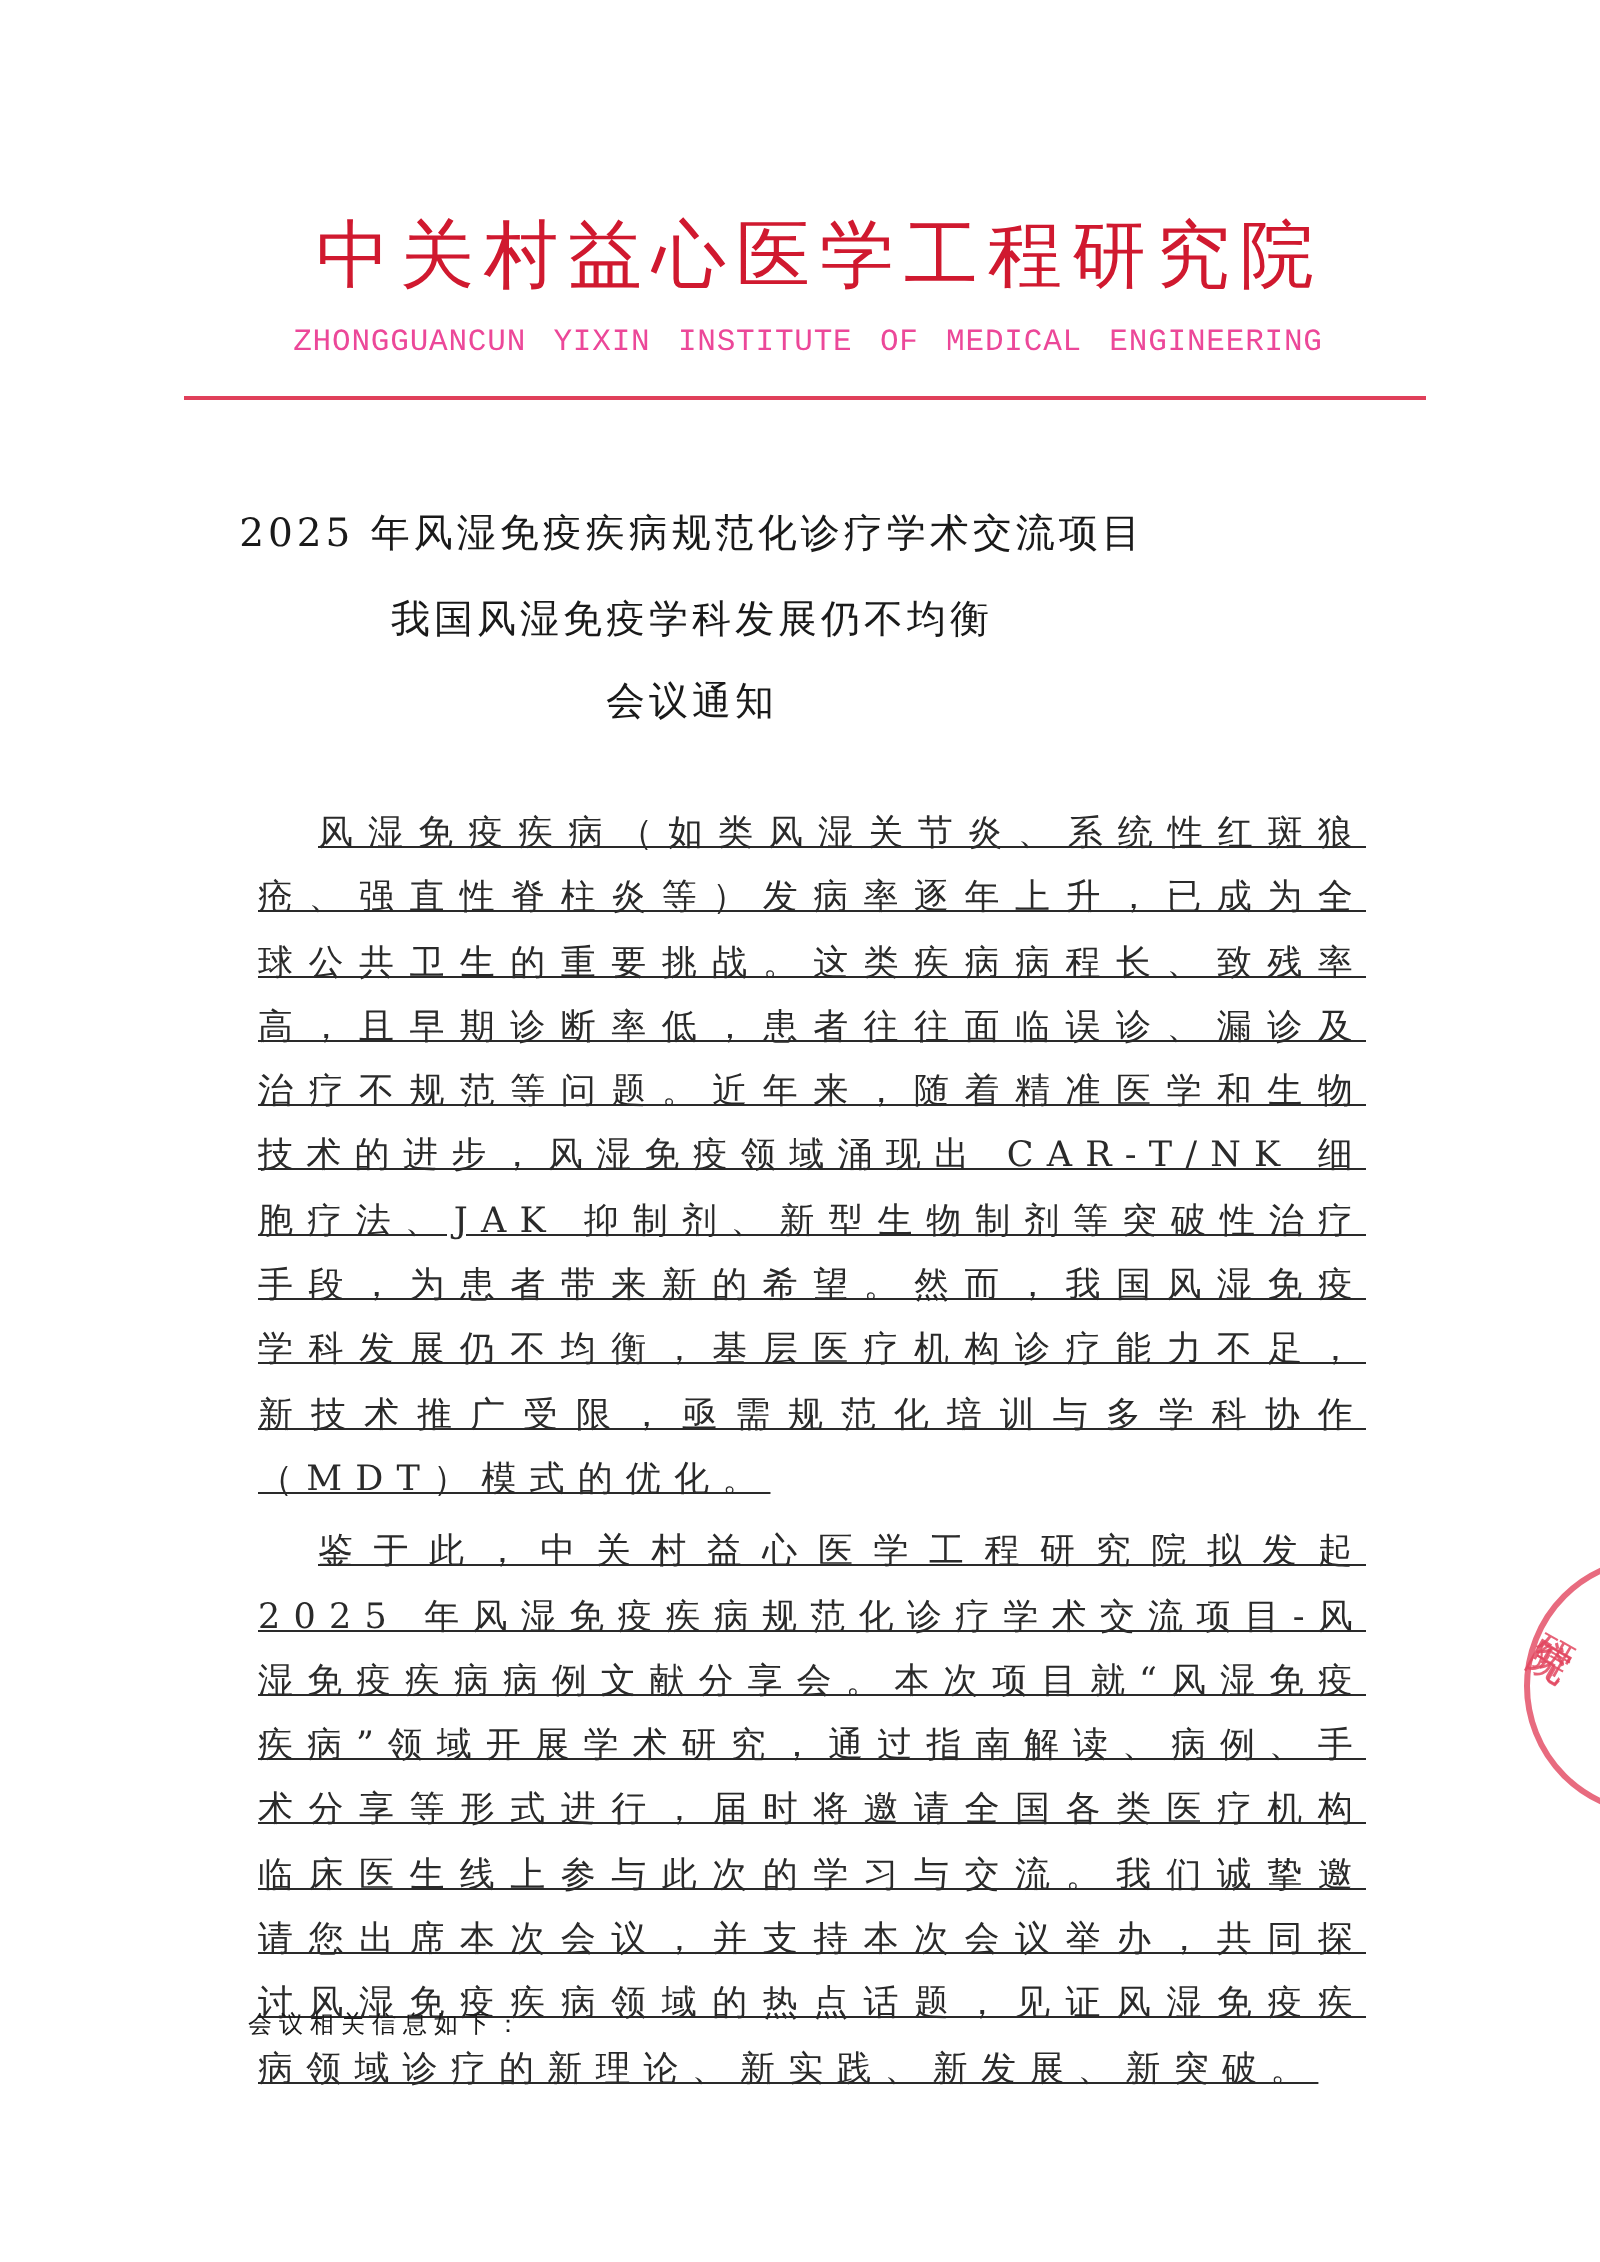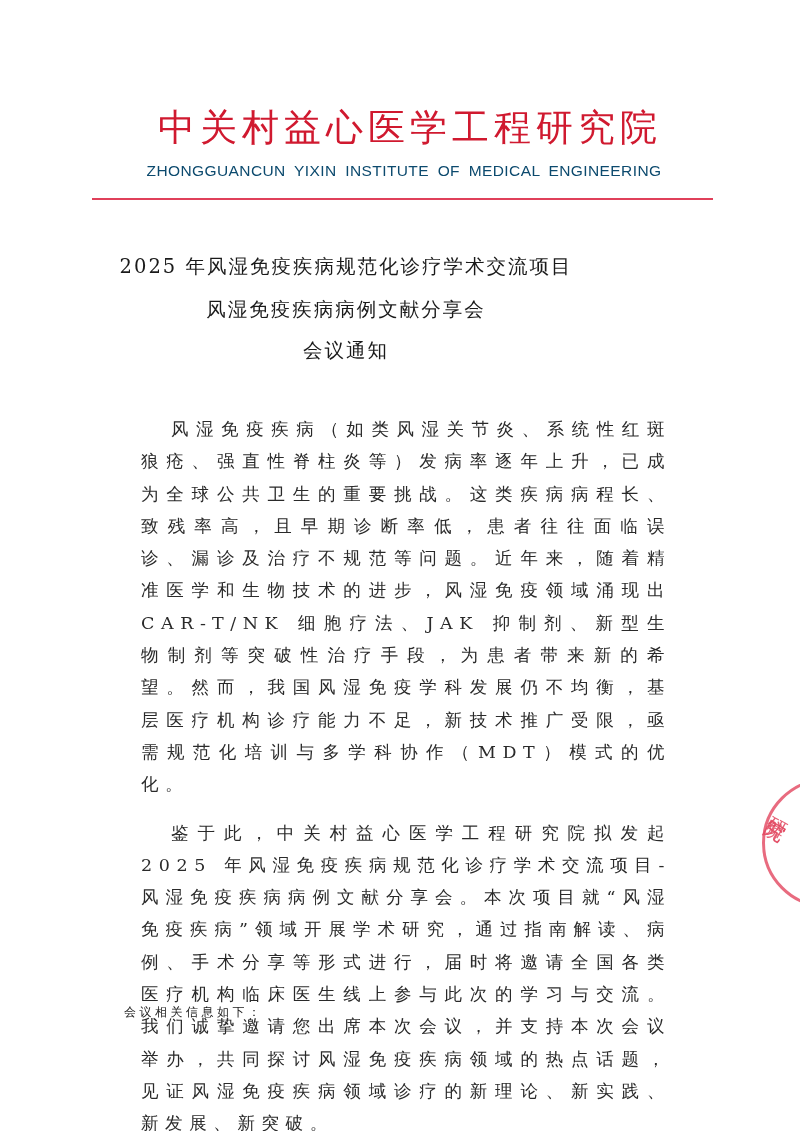--- a/index.html
+++ b/index.html
@@ -28,25 +28,25 @@
       line-height: 48px;
       padding-left: 20px;
       box-sizing: border-box;
     }
     .letterhead-en {
       position: absolute;
       top: 160px;
       left: 0;
       width: 800px;
       text-align: center;
-      font-family: Liberation Sans, sans-serif;
+      font-family: Liberation Mono, monospace;
       font-size: 15.5px;
       letter-spacing: 0.4px;
       word-spacing: 4px;
-      color: #0c4a6e;
+      color: #ec4899;
       line-height: 22px;
       padding-left: 8px;
       box-sizing: border-box;
     }
     .letterhead-rule {
       position: absolute;
       top: 198px;
       left: 92px;
       width: 621px;
       height: 2px;
@@ -70,22 +70,23 @@
       top: 397px;
       left: 125px;
       width: 562px;
       font-size: 17.5px;
       line-height: 32.3px;
       letter-spacing: 6.6px;
       color: #2a2a2a;
       text-align: justify;
     }
     .para {
-      margin: 16px;
+      margin: 4px;
       text-indent: 30px;
+      text-decoration: underline;
     }
     .para + .para { margin-top: 0; }
     .para.p2 { margin-top: 0; }
     .info-heading {
       position: absolute;
       top: 998px;
       left: 124px;
       font-size: 12px;
       letter-spacing: 3.5px;
       color: #1a1a1a;
@@ -115,21 +116,21 @@
     }
   </style>
 </head>
 <body>
 
 <div class="letterhead-cn">中关村益心医学工程研究院</div>
 <div class="letterhead-en">ZHONGGUANCUN YIXIN INSTITUTE OF MEDICAL ENGINEERING</div>
 <div class="letterhead-rule"></div>
 
 <div class="doc-title t1">2025 年风湿免疫疾病规范化诊疗学术交流项目</div>
-<div class="doc-title t2">风湿免疫疾病病例文献分享会</div>
+<div class="doc-title t2">我国风湿免疫学科发展仍不均衡</div>
 <div class="doc-title t3">会议通知</div>
 
 <div class="body-text">
   <p class="para p1">风湿免疫疾病（如类风湿关节炎、系统性红斑狼疮、强直性脊柱炎等）发病率逐年上升，已成为全球公共卫生的重要挑战。这类疾病病程长、致残率高，且早期诊断率低，患者往往面临误诊、漏诊及治疗不规范等问题。近年来，随着精准医学和生物技术的进步，风湿免疫领域涌现出 CAR-T/NK 细胞疗法、JAK 抑制剂、新型生物制剂等突破性治疗手段，为患者带来新的希望。然而，我国风湿免疫学科发展仍不均衡，基层医疗机构诊疗能力不足，新技术推广受限，亟需规范化培训与多学科协作（MDT）模式的优化。</p>
   <p class="para p2">鉴于此，中关村益心医学工程研究院拟发起 2025 年风湿免疫疾病规范化诊疗学术交流项目-风湿免疫疾病病例文献分享会。本次项目就“风湿免疫疾病”领域开展学术研究，通过指南解读、病例、手术分享等形式进行，届时将邀请全国各类医疗机构临床医生线上参与此次的学习与交流。我们诚挚邀请您出席本次会议，并支持本次会议举办，共同探讨风湿免疫疾病领域的热点话题，见证风湿免疫疾病领域诊疗的新理论、新实践、新发展、新突破。</p>
 </div>
 
 <div class="info-heading">会议相关信息如下：</div>
 
 <div class="seal"></div>

